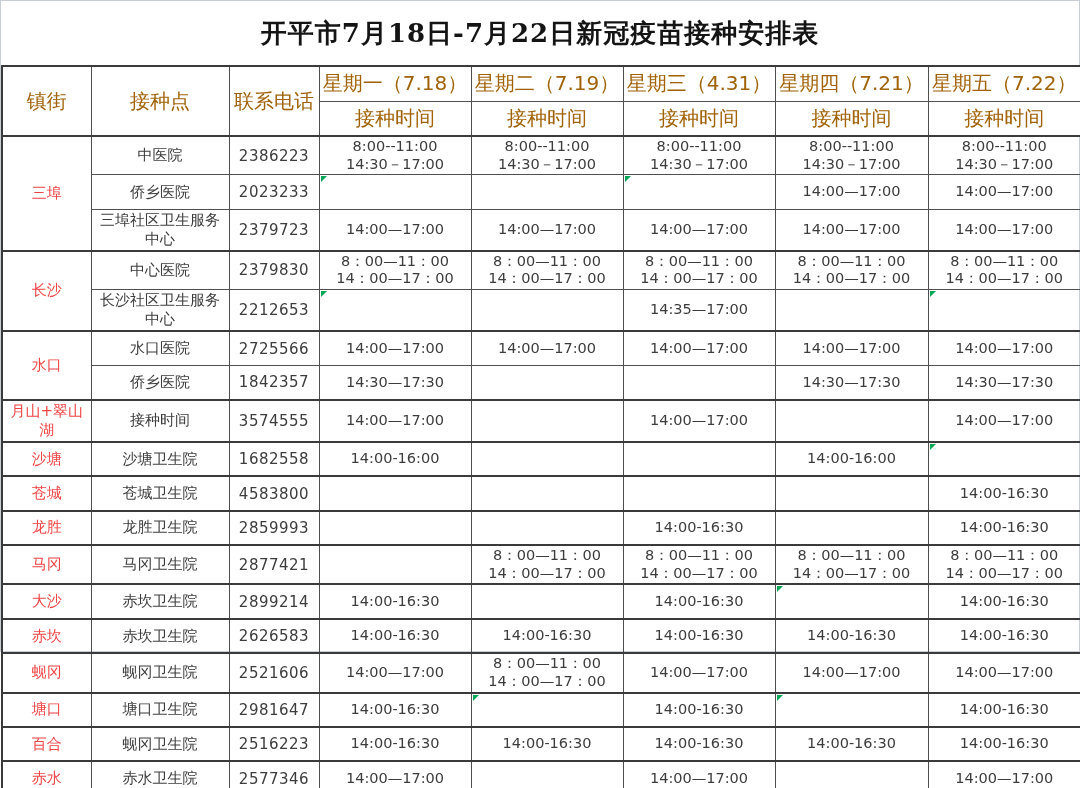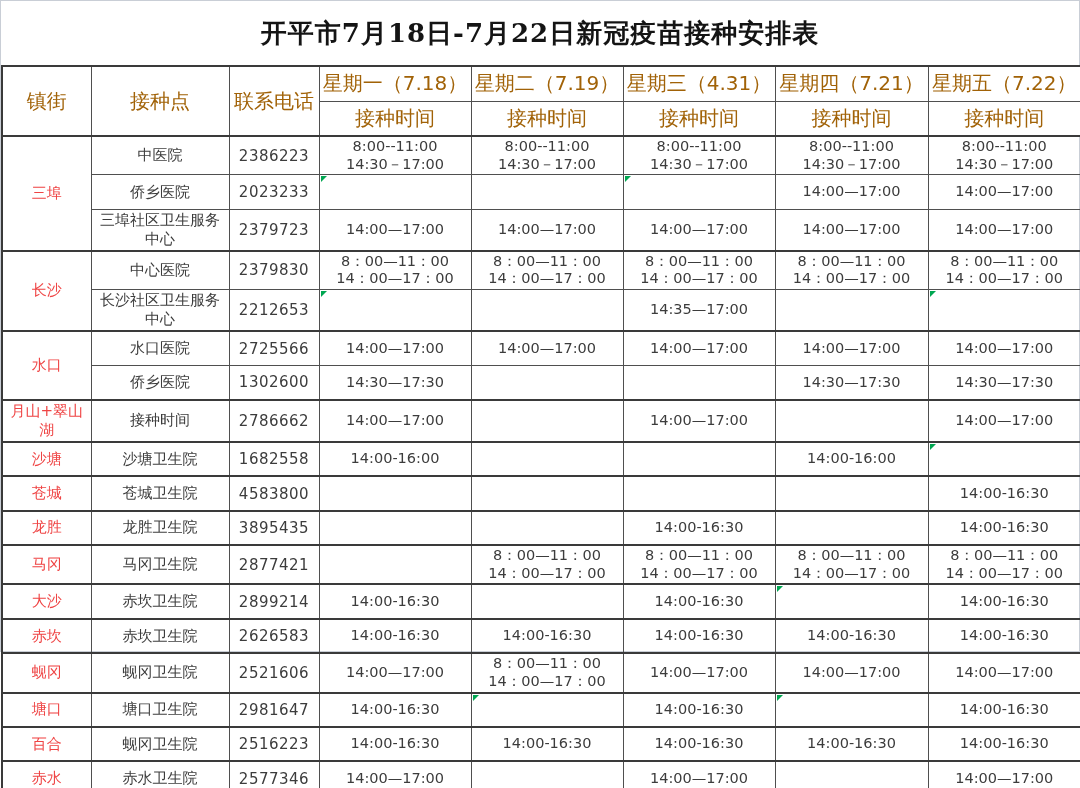--- a/index.html
+++ b/index.html
@@ -231,37 +231,37 @@
           </td>
           <td class="time-cell">
             <div class="tline">14:00—17:00</div>
           </td>
           <td class="time-cell">
             <div class="tline">14:00—17:00</div>
           </td>
         </tr>
         <tr>
           <td class="site-cell">侨乡医院</td>
-          <td class="phone-cell">1302600</td>
+          <td class="phone-cell">1842357</td>
           <td class="time-cell">
             <div class="tline">14:30—17:30</div>
           </td>
           <td class="time-cell"></td>
           <td class="time-cell"></td>
           <td class="time-cell">
             <div class="tline">14:30—17:30</div>
           </td>
           <td class="time-cell">
             <div class="tline">14:30—17:30</div>
           </td>
         </tr>
         <tr class="group-start">
           <td class="town-cell" rowspan="1">月山+翠山湖</td>
           <td class="site-cell">接种时间</td>
-          <td class="phone-cell">2786662</td>
+          <td class="phone-cell">3574555</td>
           <td class="time-cell">
             <div class="tline">14:00—17:00</div>
           </td>
           <td class="time-cell"></td>
           <td class="time-cell">
             <div class="tline">14:00—17:00</div>
           </td>
           <td class="time-cell"></td>
           <td class="time-cell">
             <div class="tline">14:00—17:00</div>
@@ -291,21 +291,21 @@
           <td class="time-cell"></td>
           <td class="time-cell"></td>
           <td class="time-cell"></td>
           <td class="time-cell">
             <div class="tline">14:00-16:30</div>
           </td>
         </tr>
         <tr class="group-start">
           <td class="town-cell" rowspan="1">龙胜</td>
           <td class="site-cell">龙胜卫生院</td>
-          <td class="phone-cell">3895435</td>
+          <td class="phone-cell">2859993</td>
           <td class="time-cell"></td>
           <td class="time-cell"></td>
           <td class="time-cell">
             <div class="tline">14:00-16:30</div>
           </td>
           <td class="time-cell"></td>
           <td class="time-cell">
             <div class="tline">14:00-16:30</div>
           </td>
         </tr>

